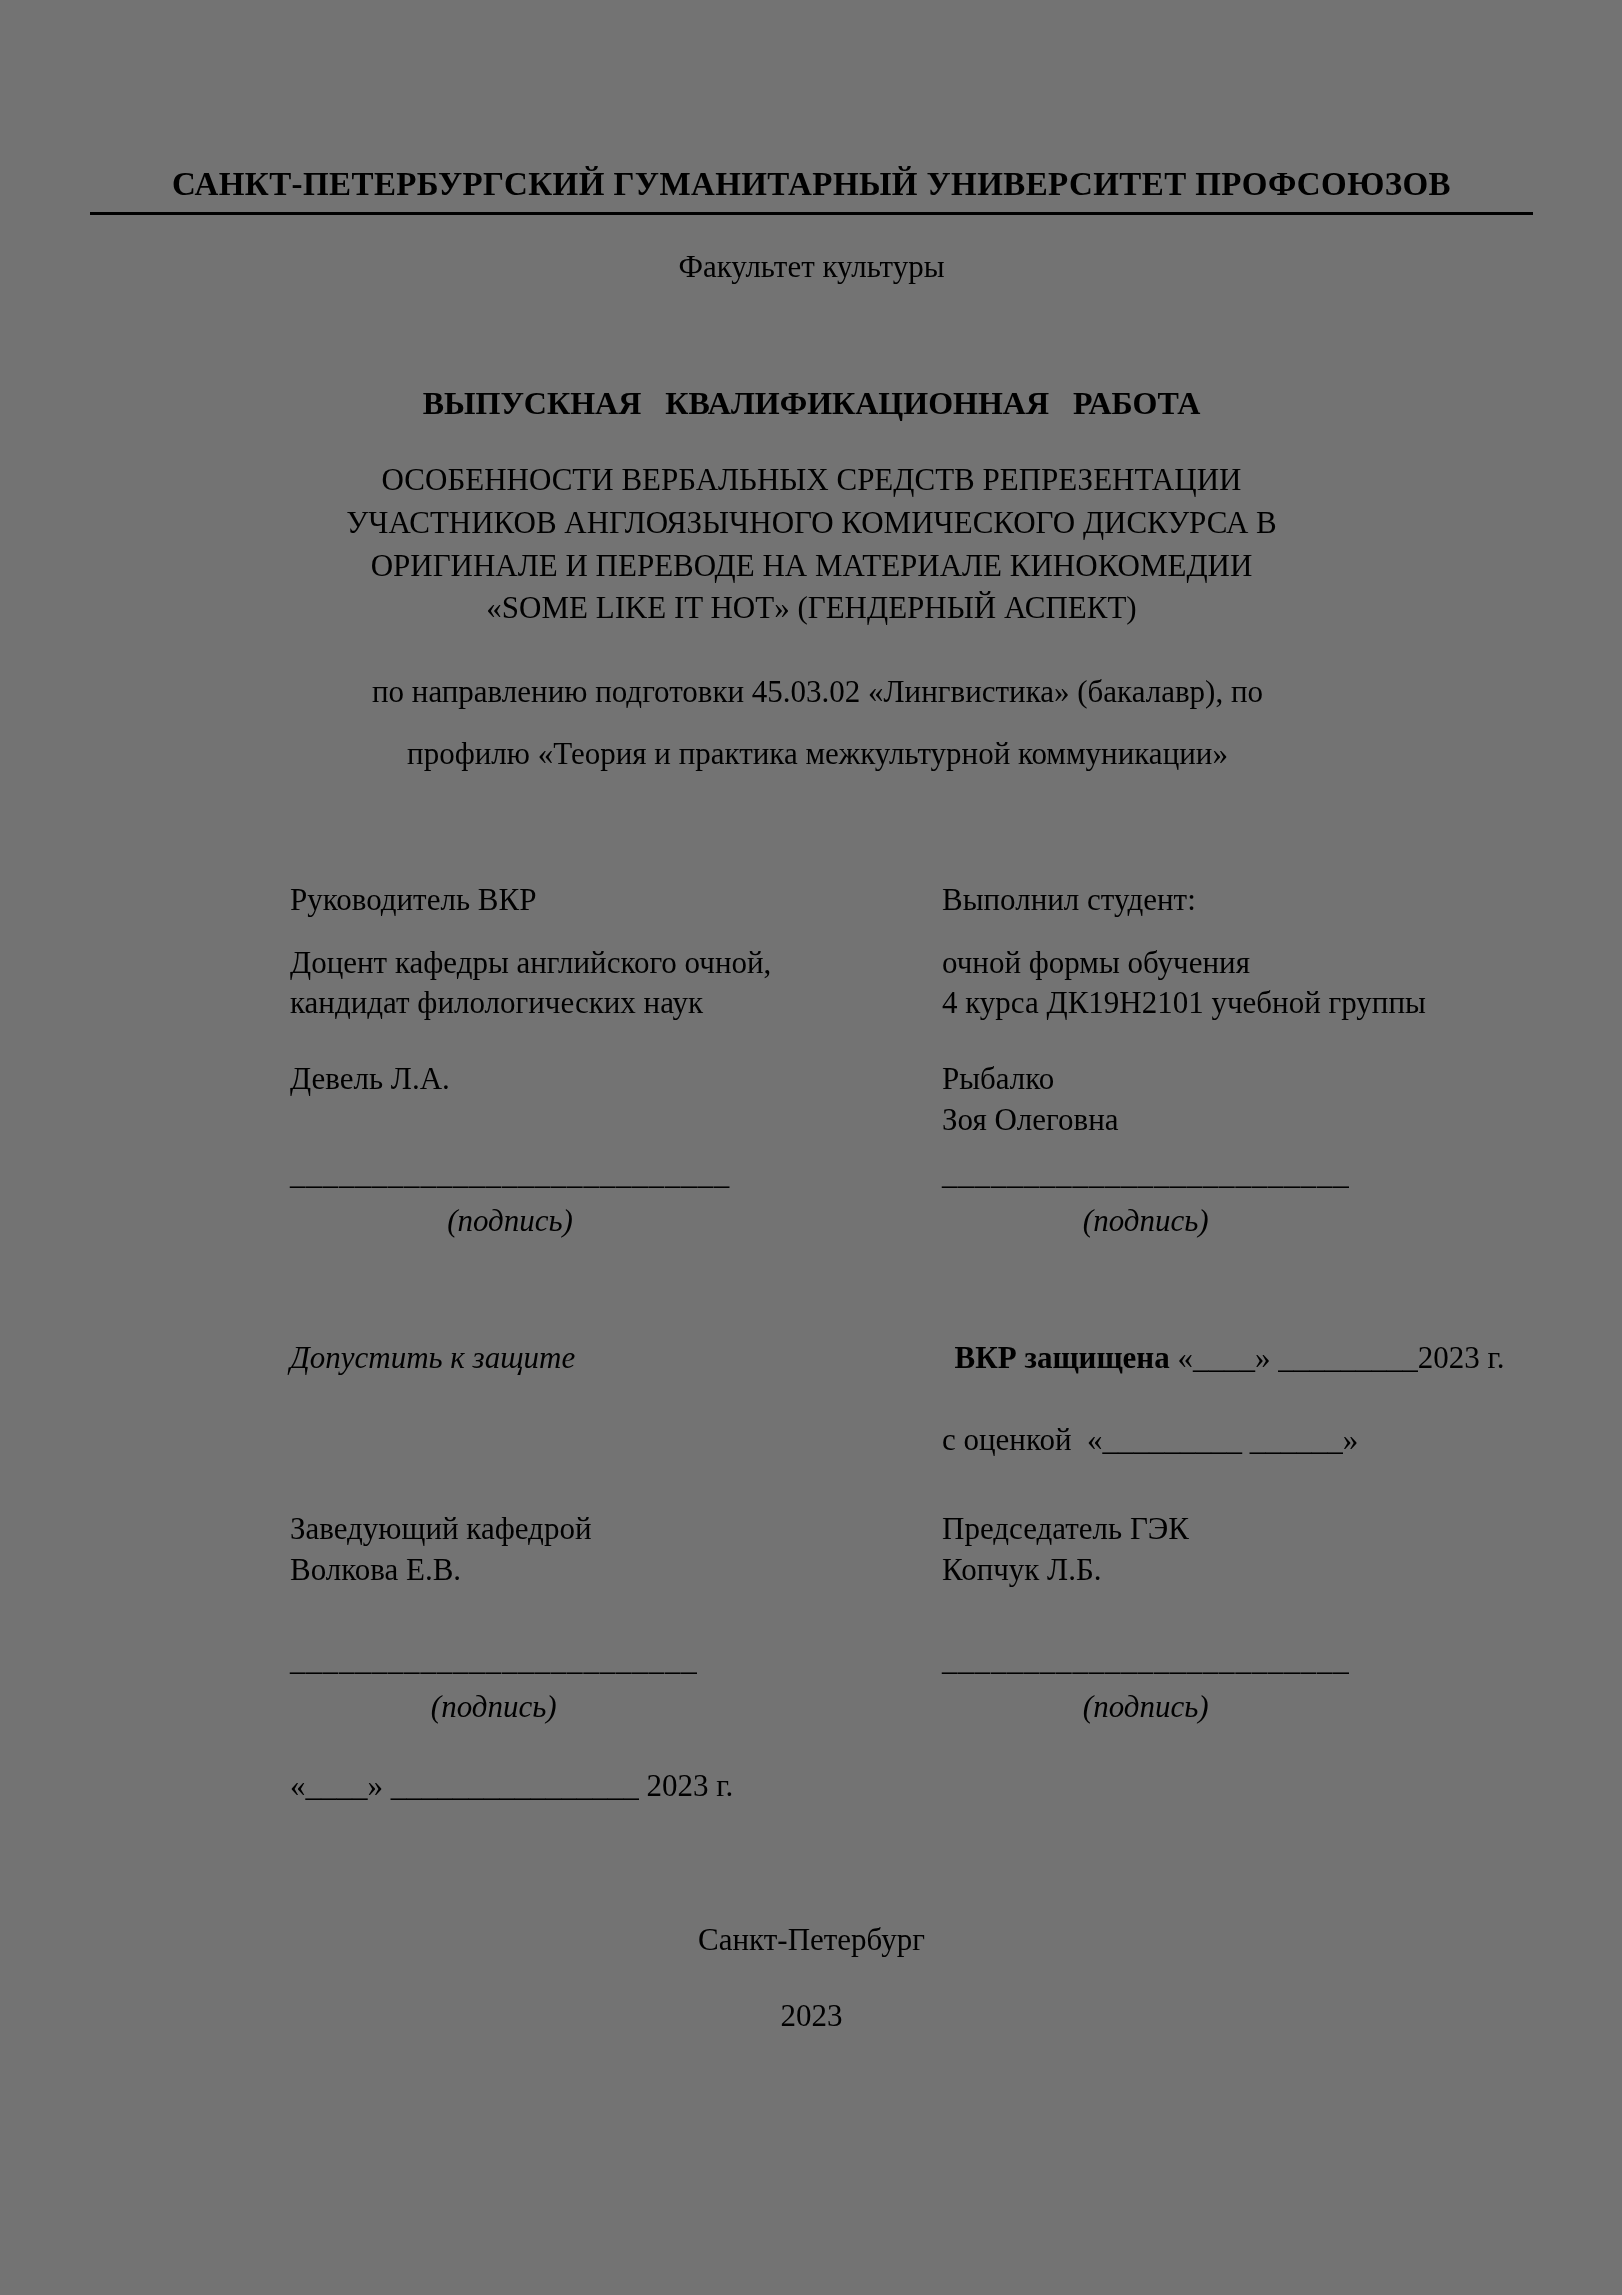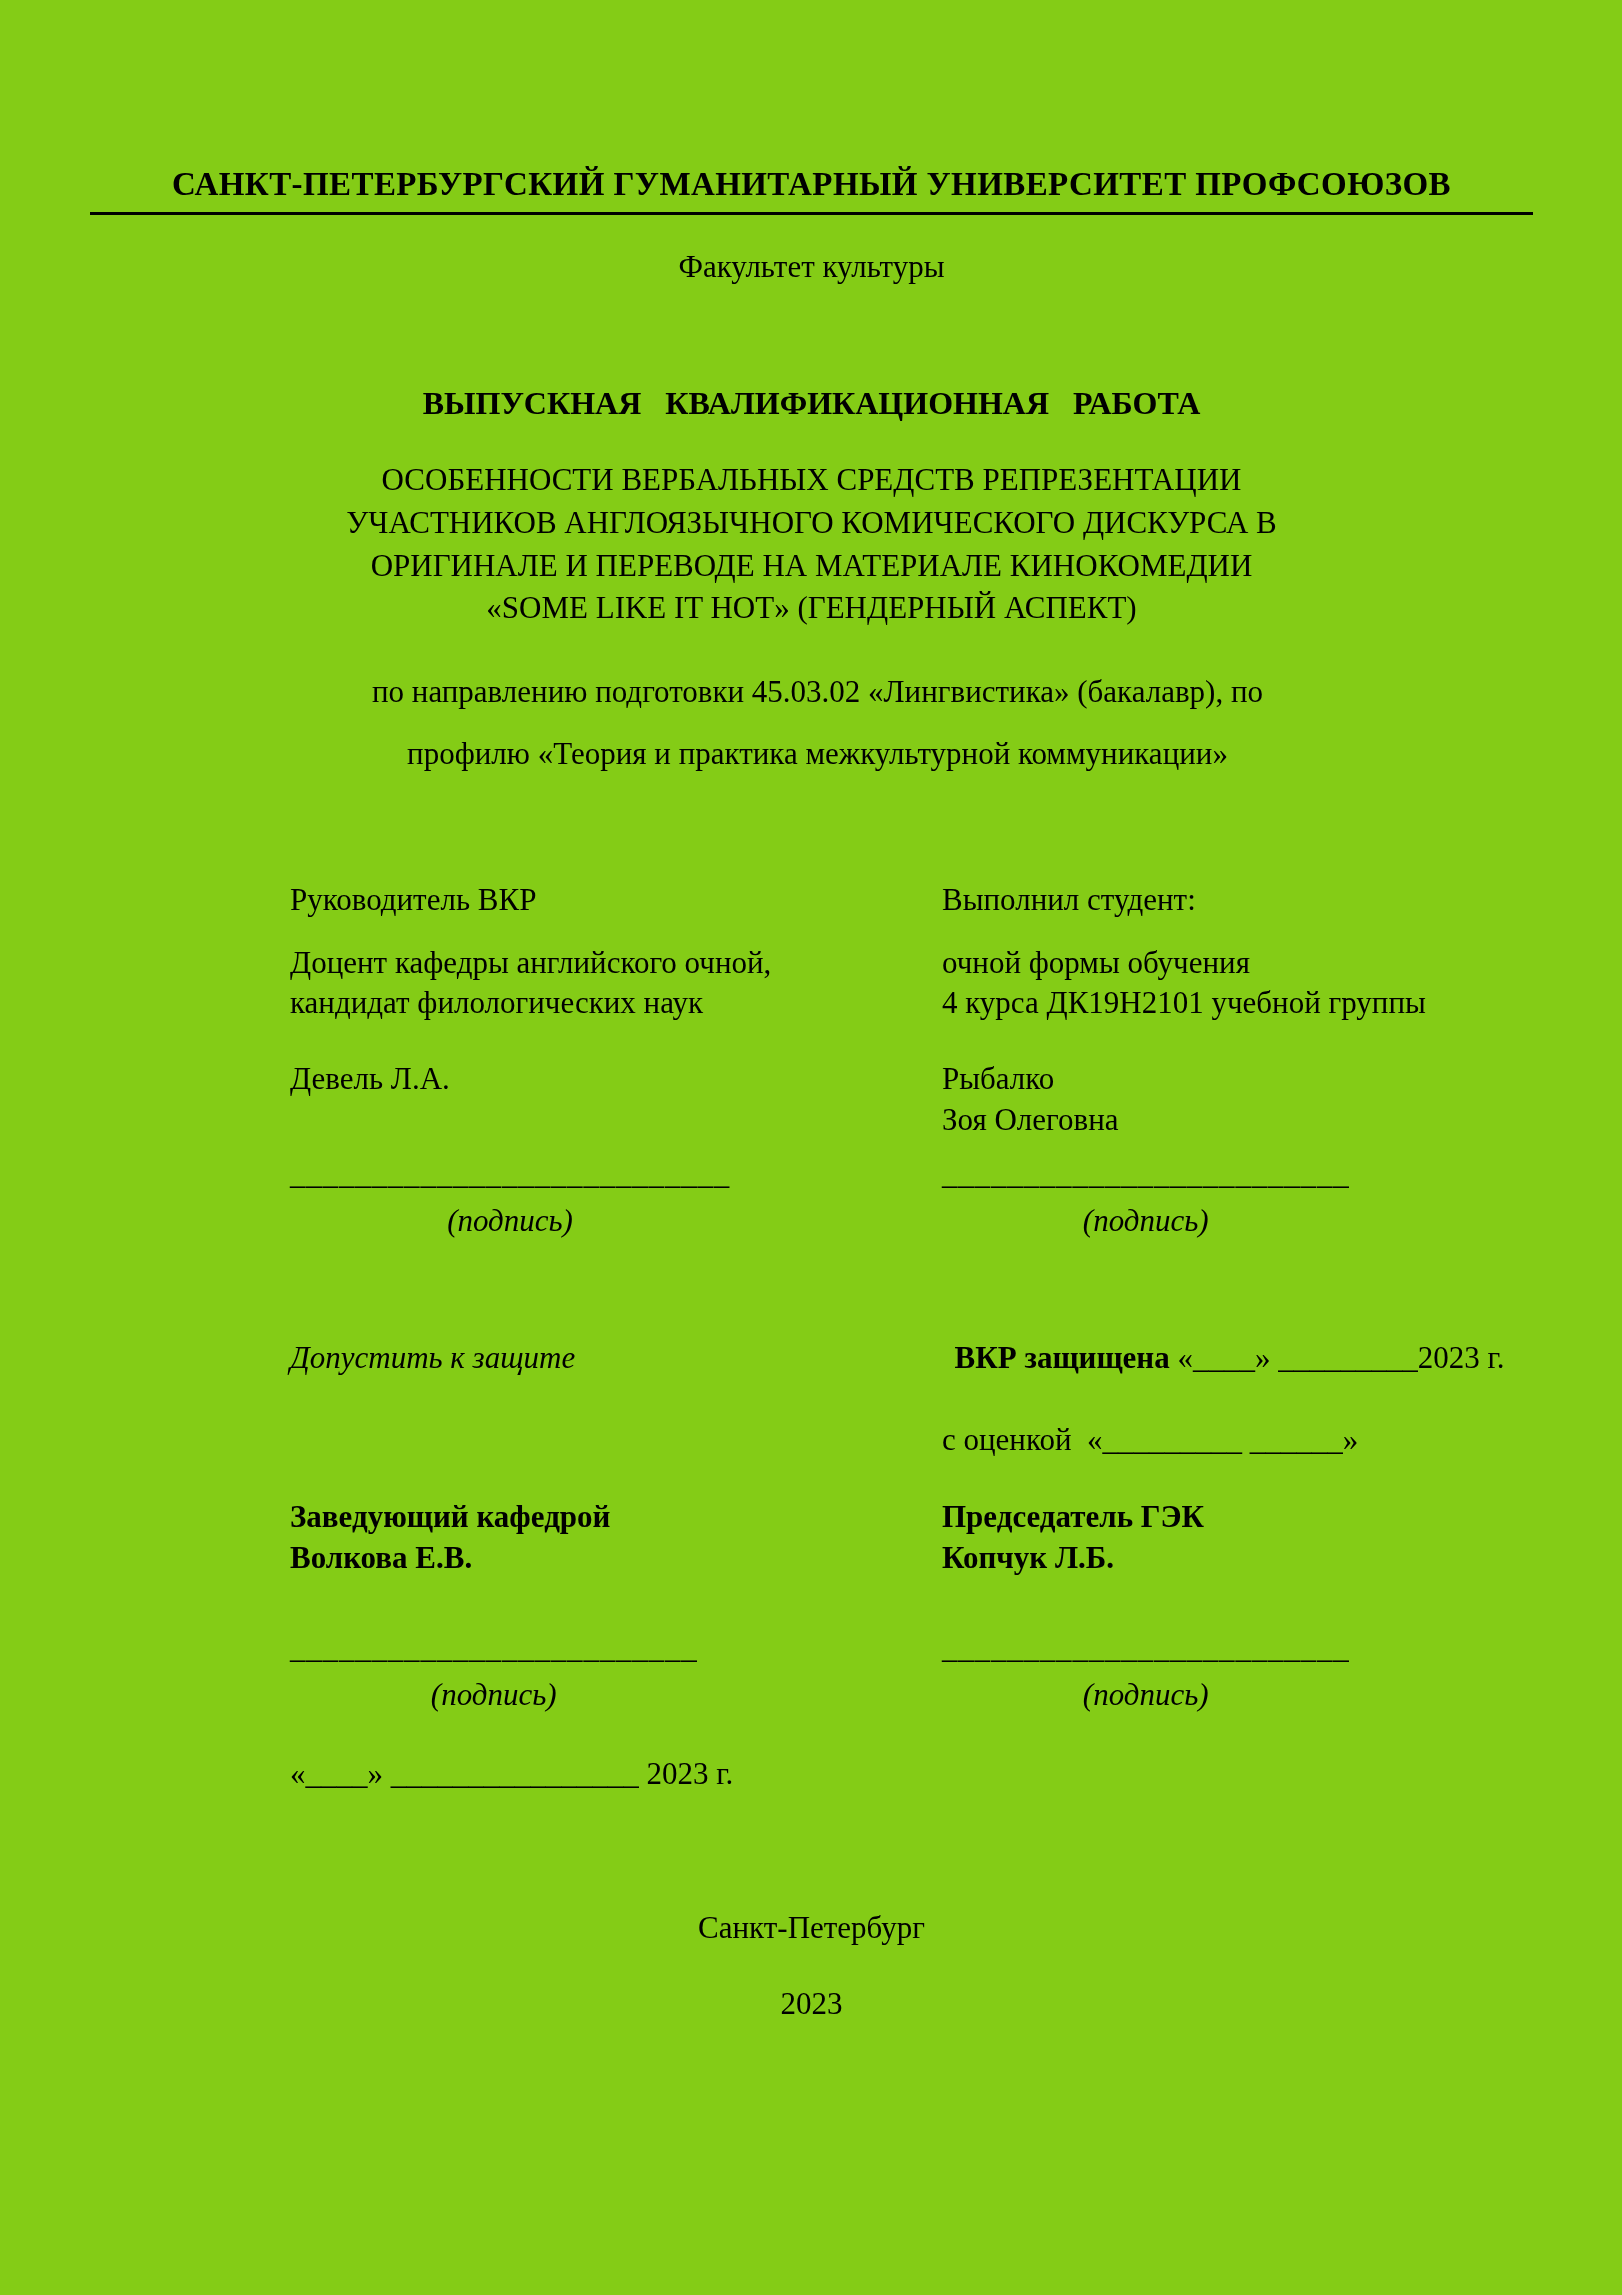--- a/index.html
+++ b/index.html
@@ -2,21 +2,21 @@
 <html style="font-size:12.6px"><head>
 <meta charset="utf-8">
 <style>
   * { margin: 0; padding: 0; box-sizing: border-box; }
   html, body { background: #e8e8e8; }
   .page {
     position: relative;
     width: 1623px;
     height: 2295px;
     margin: 0 auto;
-    background: #84cc16;
+    background: #737373;
     color: #000000;
     font-family: "Liberation Serif", "DejaVu Serif", serif;
     font-size: 31px;
     line-height: 1.4;
     overflow: hidden;
   }
   .university {
     padding-top: 161px;
     text-align: center;
     font-weight: bold;
@@ -69,21 +69,21 @@
   .row-gap-lg { height: 94px; }
   .two-line { line-height: 1.32; }
   .name-block { min-height: 93px; line-height: 1.32; }
   .sig-block { width: fit-content; }
   .sig-line { white-space: pre; letter-spacing: 0.8px; }
   .sig-caption { text-align: center; font-style: italic; margin-top: 3.1px; }
   .italic { font-style: italic; }
   .bold { font-weight: bold; }
   .defense-line { white-space: pre-wrap; text-align: center; }
   .grade-line { margin-top: 38px; white-space: pre-wrap; }
-  .roles-row { margin-top: 35px; line-height: 1.32; font-weight: bold; }
+  .roles-row { margin-top: 47px; line-height: 1.32; }
   .sig-row2 { margin-top: 47px; }
   .date-line { margin-top: 36px; white-space: pre-wrap; }
   .city {
     margin-top: 110px;
     text-align: center;
   }
   .year {
     margin-top: 33px;
     text-align: center;
   }

